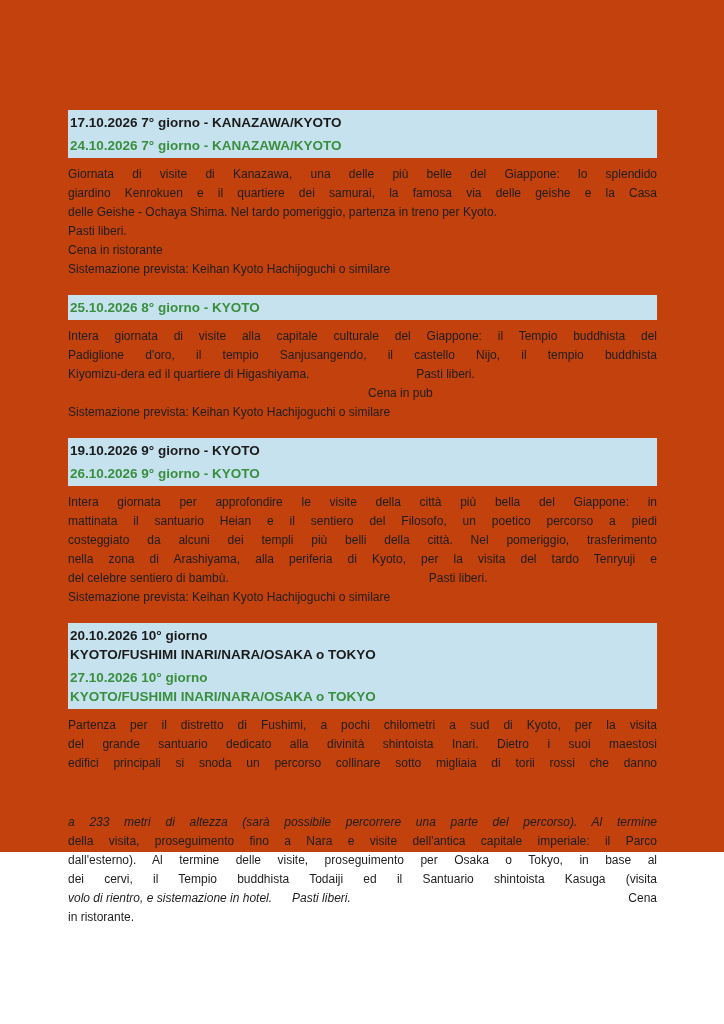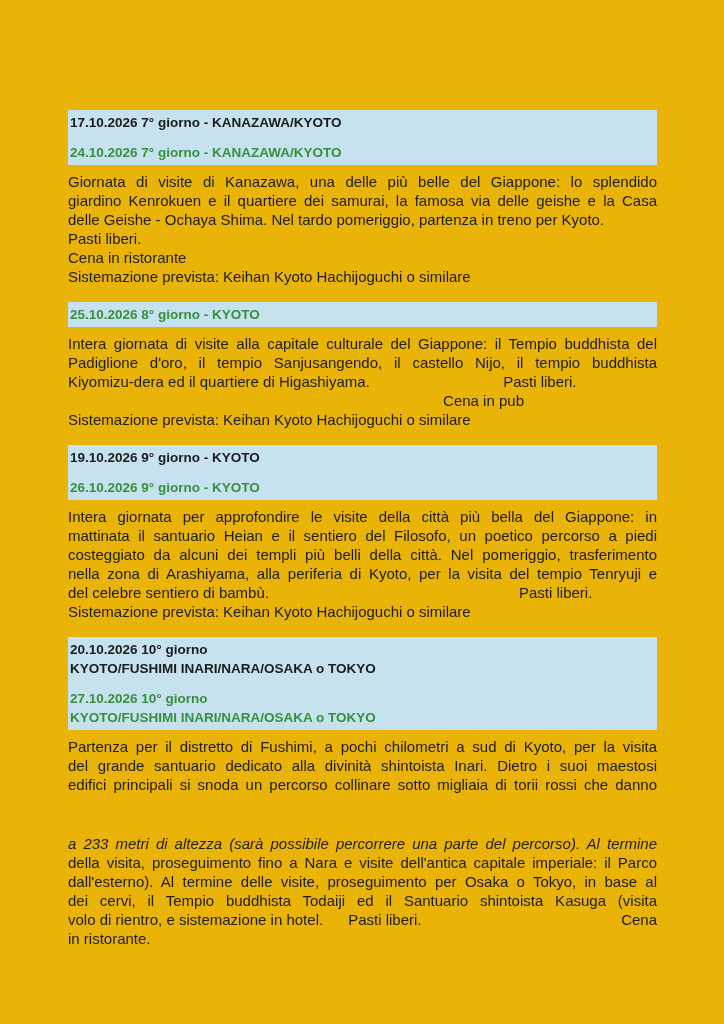--- a/index.html
+++ b/index.html
@@ -11,56 +11,56 @@
   body {
     width: 724px;
     height: 1024px;
     font-family: "Liberation Sans", sans-serif;
     color: var(--text, #1e1e1e);
     overflow: hidden;
   }
   .page {
     box-sizing: border-box;
     width: 724px;
-    height: 1024px;
+    height: 852px;
     padding: 110px 67px 0 68px;
-    background: #eab308;
+    background: #c2410c;
   }
   .section {
     margin-bottom: 16px;
   }
   .header-block {
     background: var(--hl, #c6e2ef);
     padding: 3px 4px 3px 2px;
     margin-bottom: 7px;
   }
   .header-group { margin: 0; }
-  .header-group + .header-group { margin-top: 11px; }
+  .header-group + .header-group { margin-top: 4px; }
   .hline {
     font-size: 13.5px;
     line-height: 19px;
     font-weight: bold;
     color: var(--hdr, #1b1b1b);
     white-space: pre-wrap;
   }
   .hline.green { color: var(--green, #3a8f3e); }
   .bline {
-    font-size: 15px;
+    font-size: 12px;
     line-height: 19px;
     white-space: pre-wrap;
     color: var(--text, #1e1e1e);
   }
   .bline.j {
     white-space: normal;
     text-align: justify;
     text-align-last: justify;
   }
   .bline.gap { margin-top: 40px; font-style: italic; }
   .bline.flex { display: flex; }
-  .bline.flex .left { white-space: pre-wrap; }
+  .bline.flex .left { white-space: pre-wrap; font-style: italic; }
   .bline.flex .right { margin-left: auto; white-space: pre; }
 </style>
 </head>
 <body>
 
 <div class="page">
   <div>
       <div class="section">
         <div class="header-block">
           <div class="header-group">
@@ -99,21 +99,21 @@
             <div class="hline">19.10.2026 9° giorno - KYOTO</div>
           </div>
           <div class="header-group">
             <div class="hline green">26.10.2026 9° giorno - KYOTO</div>
           </div>
         </div>
         <div class="body-block">
           <div class="bline j">Intera giornata per approfondire le visite della città più bella del Giappone: in</div>
           <div class="bline j">mattinata il santuario Heian e il sentiero del Filosofo, un poetico percorso a piedi</div>
           <div class="bline j">costeggiato da alcuni dei templi più belli della città. Nel pomeriggio, trasferimento</div>
-          <div class="bline j">nella zona di Arashiyama, alla periferia di Kyoto, per la visita del tempio Tenryuji e</div>
+          <div class="bline j">nella zona di Arashiyama, alla periferia di Kyoto, per la visita del tardo Tenryuji e</div>
           <div class="bline">del celebre sentiero di bambù.                                                            Pasti liberi.</div>
           <div class="bline">Sistemazione prevista: Keihan Kyoto Hachijoguchi o similare</div>
         </div>
       </div>
       <div class="section">
         <div class="header-block">
           <div class="header-group">
             <div class="hline">20.10.2026 10° giorno</div>
             <div class="hline">KYOTO/FUSHIMI INARI/NARA/OSAKA o TOKYO</div>
           </div>

